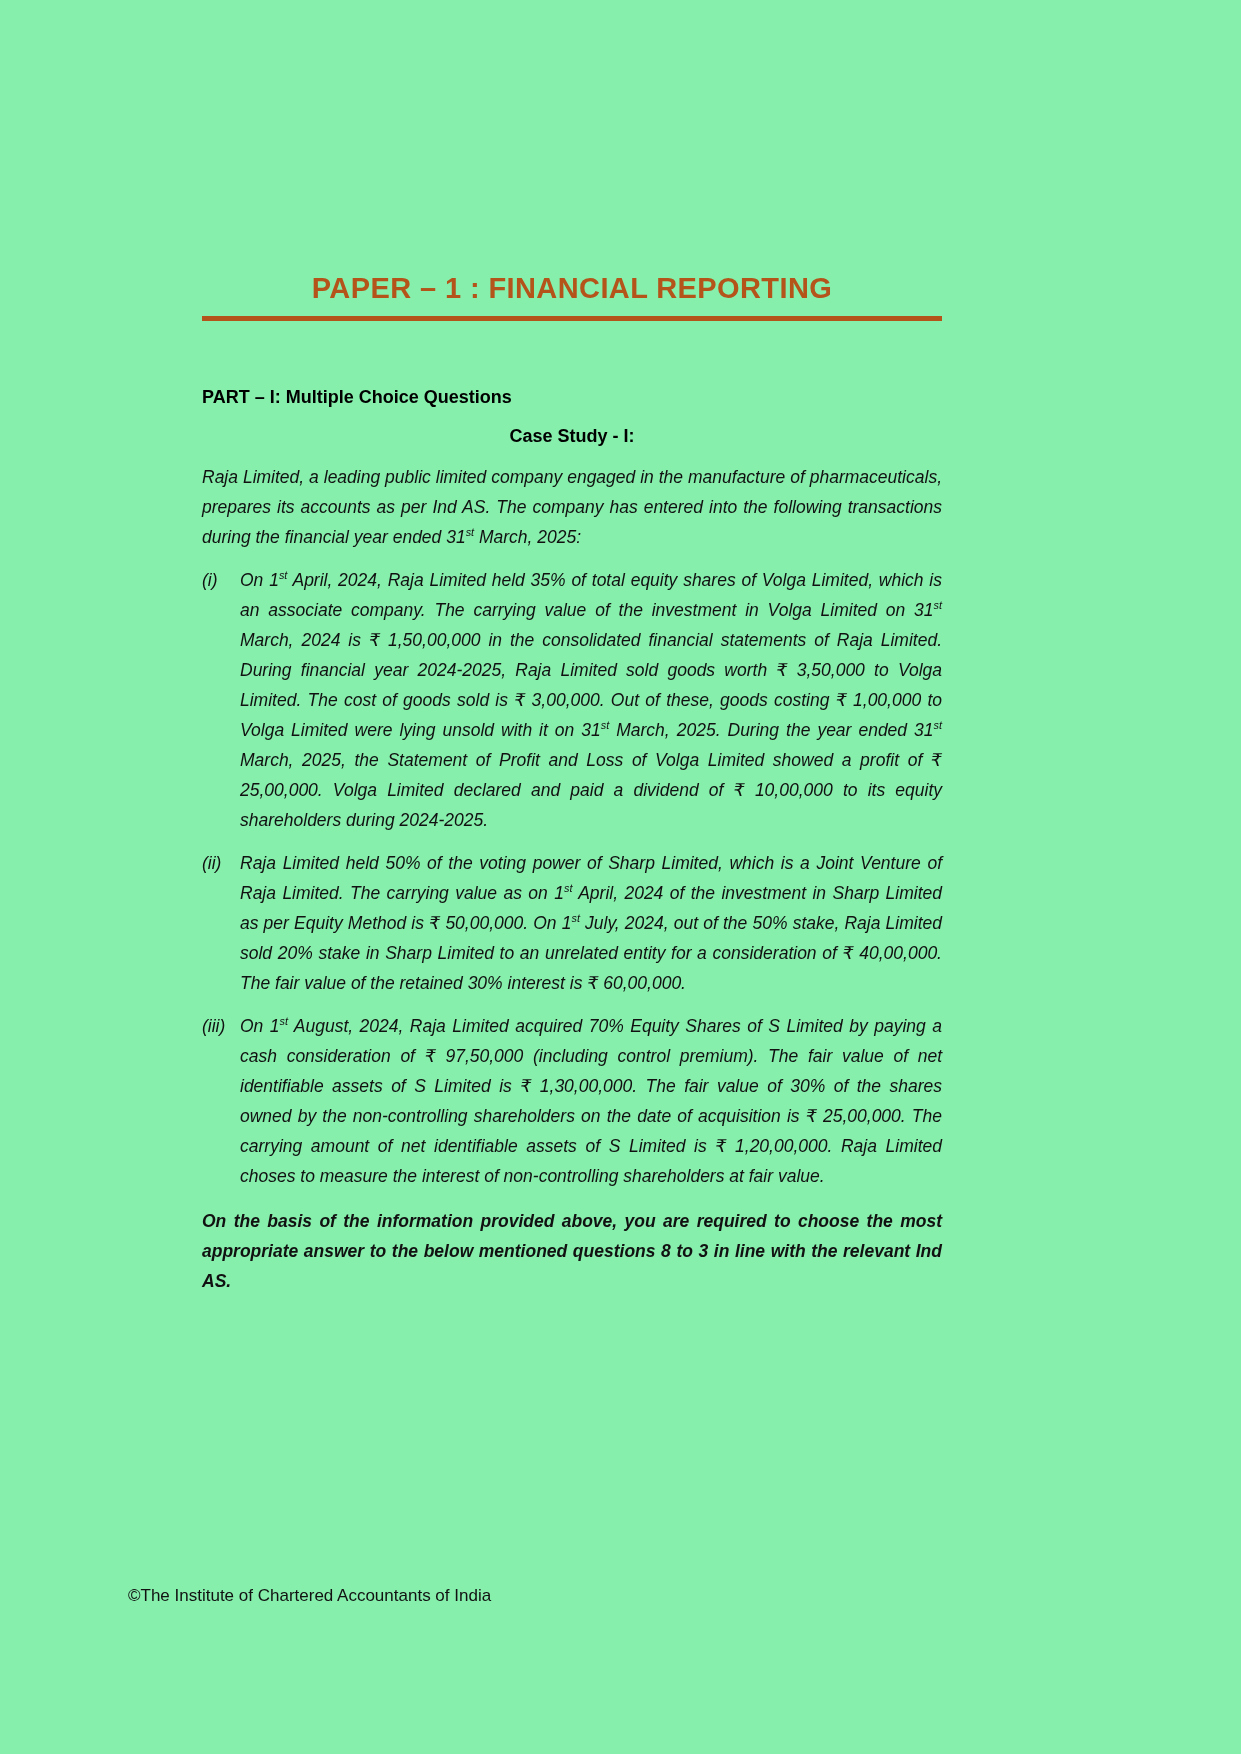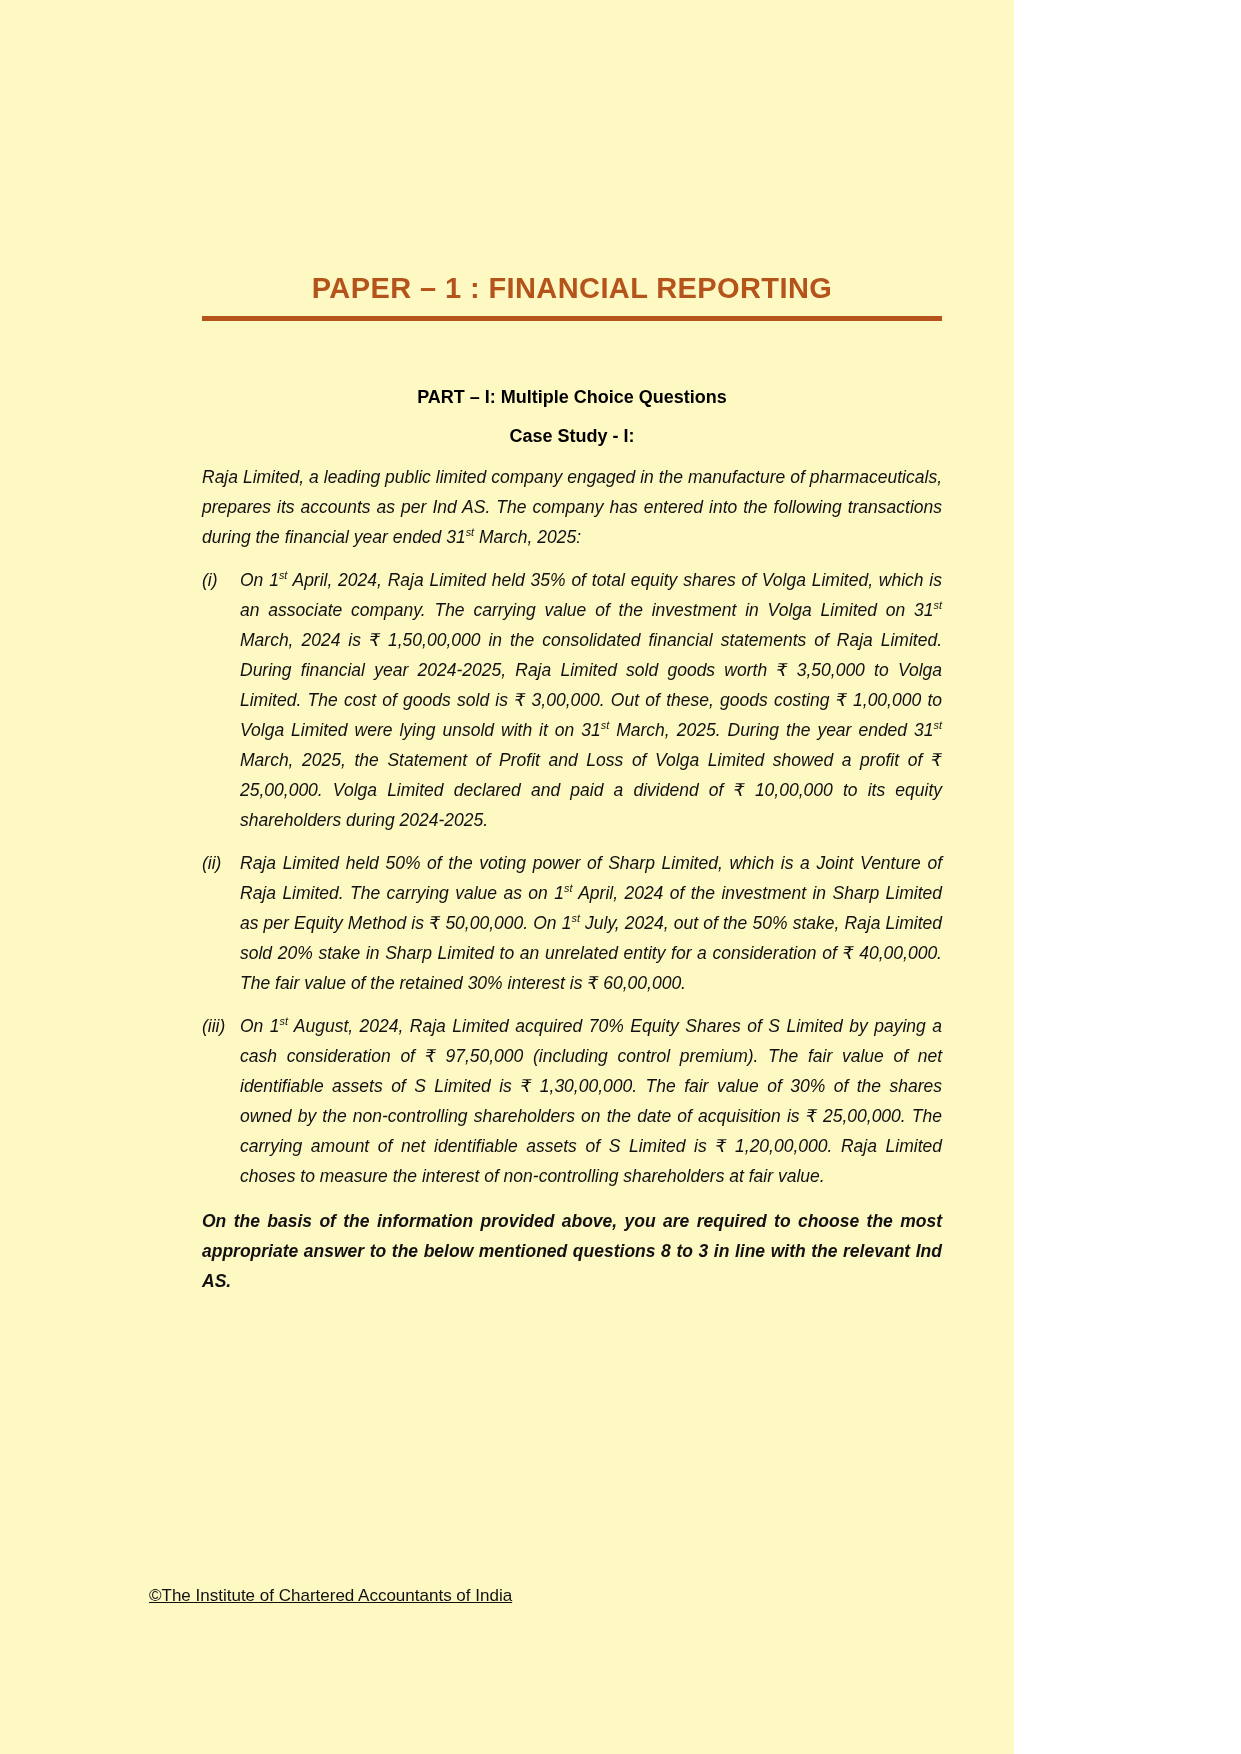--- a/index.html
+++ b/index.html
@@ -1,22 +1,22 @@
 <!DOCTYPE html>
 <html style="--accent: #B4541B;"><head>
 <meta charset="utf-8">
 <style>
   :root { --accent: #B4541B; }
   * { box-sizing: border-box; }
   html, body { margin: 0; padding: 0; background: #ffffff; }
   .page {
     position: relative;
-    width: 1014px;
+    width: 1241px;
     height: 1754px;
-    background: #fef9c3;
+    background: #86efac;
     font-family: "Liberation Sans", "DejaVu Sans", sans-serif;
     color: #141414;
     overflow: hidden;
   }
   .content {
     position: absolute;
     left: 202px;
     top: 272px;
     width: 740px;
   }
@@ -31,21 +31,20 @@
   .title-rule {
     height: 5px;
     background: var(--accent);
     margin-top: 11px;
     border: 0;
   }
   .part-heading {
     margin: 66px 0 0 0;
     font-size: 18px;
     font-weight: bold;
-    text-align: center;
     color: #000000;
   }
   .case-heading {
     margin: 18px 0 0 0;
     font-size: 18px;
     font-weight: bold;
     color: #000000;
     text-align: center;
   }
   .body-text {
@@ -70,26 +69,25 @@
     margin: 15px 0 0 0;
     font-weight: bold;
   }
   sup {
     font-size: 0.62em;
     line-height: 0;
     vertical-align: super;
   }
   .page-footer {
     position: absolute;
-    left: 149px;
+    left: 128px;
     top: 1586px;
     font-size: 17px;
     font-style: normal;
     color: #111111;
-    text-decoration: underline;
   }
 </style>
 </head>
 <body>
 
 <div class="page">
   <div class="content">
 
     <h1 class="paper-title">PAPER – 1 : FINANCIAL REPORTING</h1>
 

